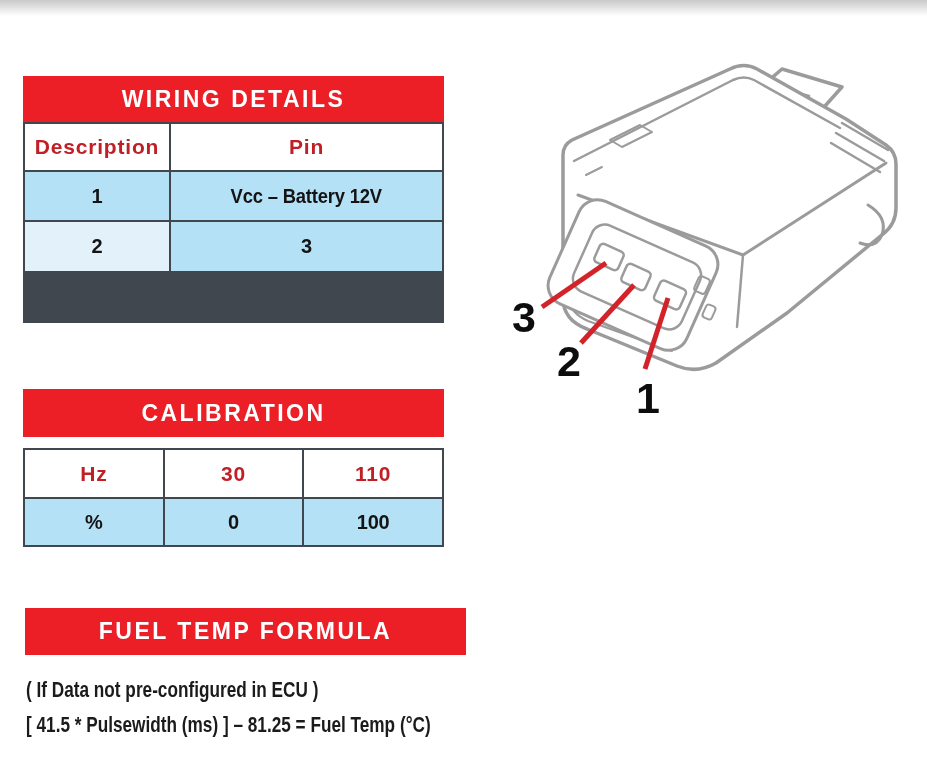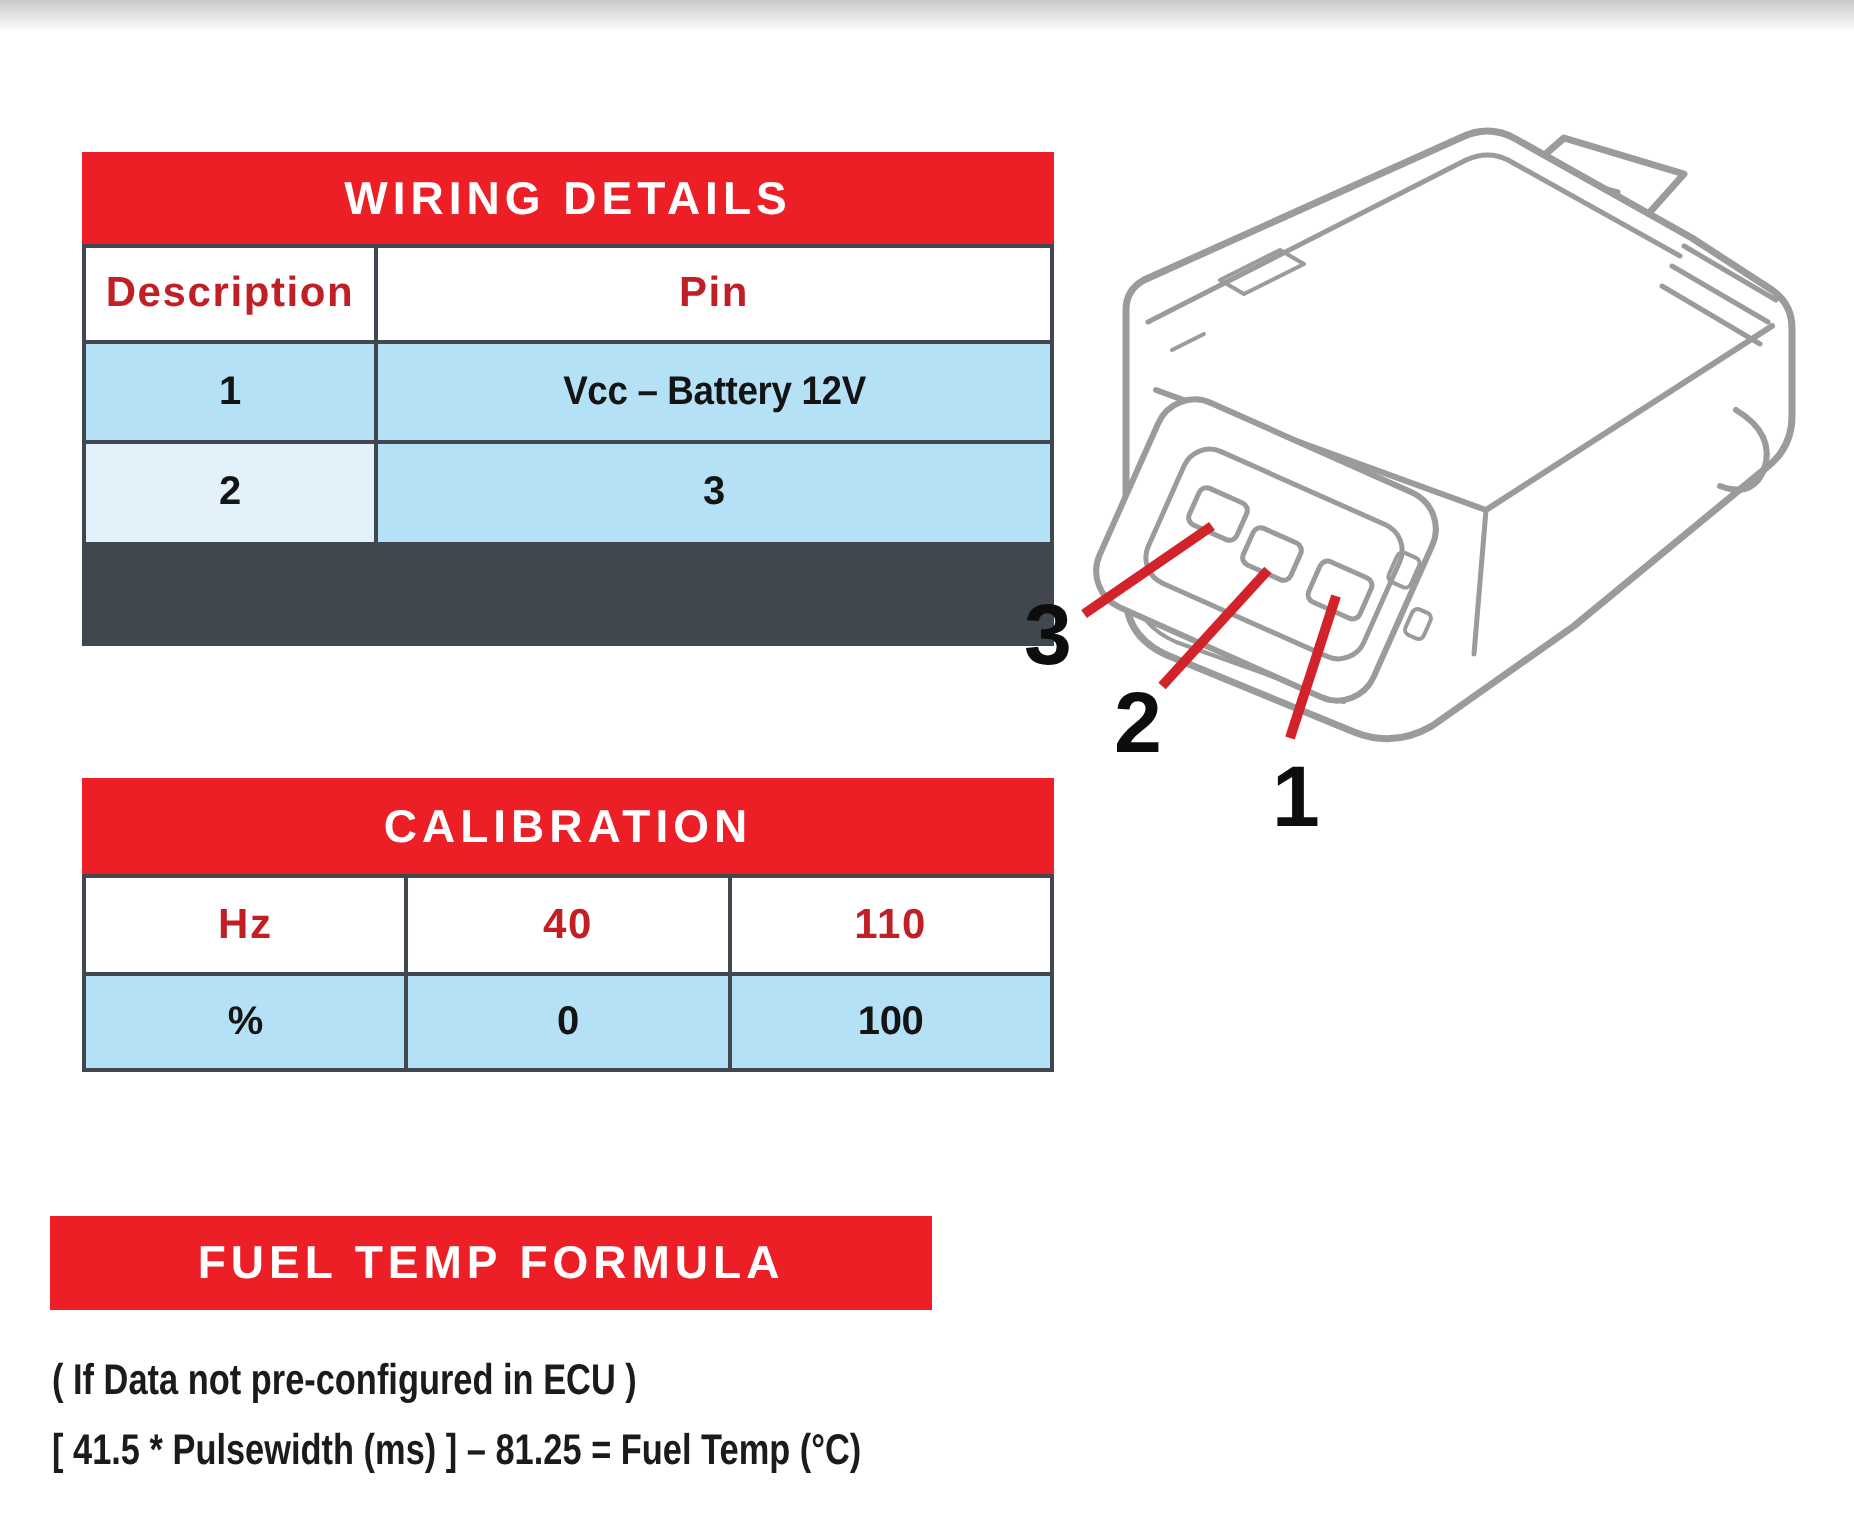--- a/index.html
+++ b/index.html
@@ -10,34 +10,34 @@
   .top-shade{
     position:absolute;left:0;top:0;width:927px;height:16px;
     background:linear-gradient(#c9c9c9,#ffffff);
   }
   
   .red-banner{
     background:#EC1F26;color:#ffffff;display:flex;align-items:center;justify-content:center;
     font-weight:bold;font-size:23px;letter-spacing:2.5px;white-space:nowrap;
   }
   
-  .tbl{position:absolute;left:41px;width:486px;}
+  .tbl{position:absolute;left:23px;width:421px;}
   .tbl .grid{
     display:grid;gap:2px;background:#41474E;border:2px solid #41474E;box-sizing:border-box;
   }
   .cell{
     display:flex;align-items:center;justify-content:center;background:#ffffff;
     font-weight:bold;font-size:20px;color:#141414;letter-spacing:-0.2px;white-space:nowrap;
   }
   .cell .squeeze{display:inline-block;transform:scaleX(0.92);transform-origin:center;}
   .red-head{color:#C01F26;font-size:21px;letter-spacing:0.8px;}
   .row-blue{background:#B5E1F7;}
   .row-blue-light{background:#E3F1FB;}
   #wiring-grid{grid-template-columns:144px 1fr;grid-template-rows:46px 48px 49px 48px;}
-  #cal-grid{grid-template-columns:1fr 1fr 1fr;grid-template-rows:47px 46px;}
+  #cal-grid{grid-template-columns:1fr 1fr 1fr;grid-template-rows:47px 46px;margin-top:11px;}
   
   .fuel-banner{position:absolute;left:25px;top:608px;width:441px;height:47px;text-align:right;}
   .note-line{
     position:absolute;left:26px;color:#1b1b1b;font-weight:bold;font-size:21.5px;
     white-space:nowrap;transform:scaleX(0.8);transform-origin:0 50%;
   }
   
   .connector{position:absolute;left:490px;top:45px;width:420px;height:385px;}
   .connector text{
     font-family:"Liberation Sans", sans-serif;font-weight:bold;font-size:43px;fill:#0d0d0d;
@@ -63,21 +63,21 @@
       <div class="cell row-blue-light">2</div>
 
       <div class="cell row-blue">3</div>
     </div>
   </div>
 
   <div class="tbl" style="top:389px;">
     <div class="red-banner" style="height:48px;">CALIBRATION</div>
     <div class="grid" id="cal-grid">
       <div class="cell red-head">Hz</div>
-      <div class="cell red-head">40</div>
+      <div class="cell red-head">30</div>
       <div class="cell red-head">110</div>
 
       <div class="cell row-blue">%</div>
       <div class="cell row-blue">0</div>
       <div class="cell row-blue">100</div>
     </div>
   </div>
 
   <div class="red-banner fuel-banner">FUEL TEMP FORMULA</div>
   <div class="note-line" style="top:678px;">( If Data not pre-configured in ECU )</div>

